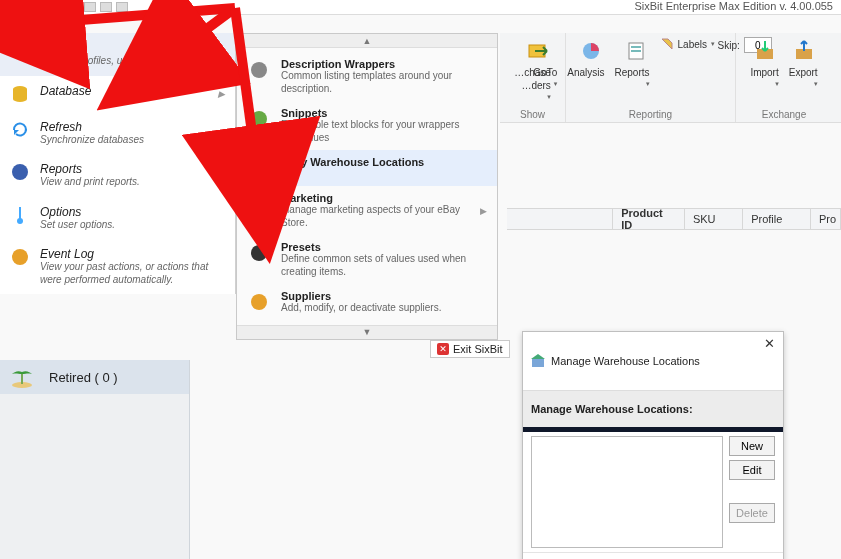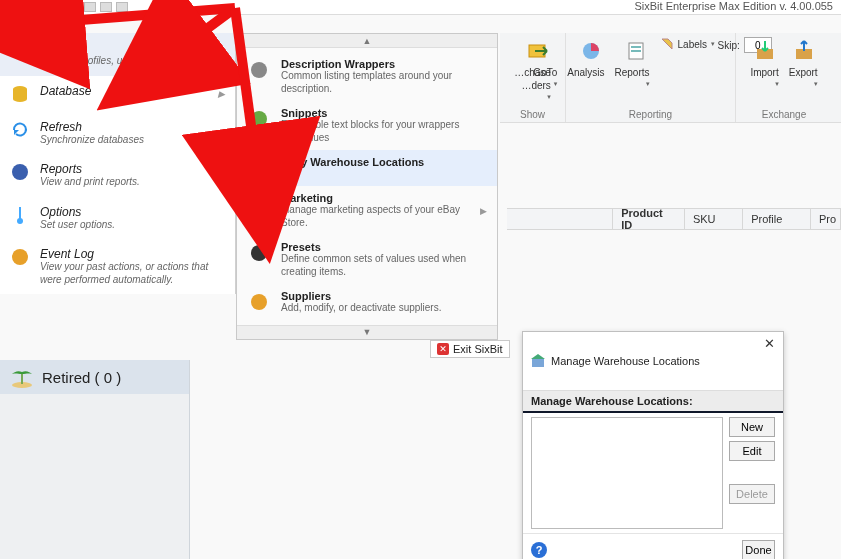--- a/index.html
+++ b/index.html
@@ -42,34 +42,34 @@
   .sub-item.sel { background:#e5eefc; }
   .sub-icon { width:24px; height:24px; flex:0 0 24px; display:flex; align-items:center; justify-content:center; }
   .sub-text .t { font-size:11px; font-weight:600; color:#222; }
   .sub-text .d { font-size:10px; color:#666; line-height:1.25; max-width:190px; }
   .sub-arrow { margin-left:auto; align-self:center; color:#999; font-size:9px; }
   .exit-row { position:absolute; top:340px; left:430px; background:#fff; border:1px solid #c9c9c9; padding:2px 6px; display:flex; align-items:center; gap:4px; font-size:11px; cursor:pointer; }
   .exit-row .x { width:12px;height:12px;background:#d33;color:#fff;font-size:9px;display:flex;align-items:center;justify-content:center;border-radius:2px; }
 
   
   .tree { position:absolute; top:360px; left:0; width:190px; bottom:0; background:#eef0f2; border-right:1px solid #cfd5db; }
-  .tree-node { display:flex; align-items:center; gap:6px; padding:6px 8px; font-size:15px; }
+  .tree-node { display:flex; align-items:center; gap:13px; padding:6px 8px; font-size:13px; }
   .tree-node .palm { width:28px; height:22px; }
   .tree-node.hover { background:#dbe3ec; }
 
   
   .grid-head { position:absolute; top:208px; left:507px; right:0; height:22px; background:#f3f4f6; border-top:1px solid #d7d7d7; border-bottom:1px solid #d7d7d7; display:flex; }
   .gh-cell { border-right:1px solid #d7d7d7; padding:4px 8px; font-size:11px; color:#333; display:flex; align-items:center; }
 
   
   .dlg { position:absolute; top:331px; left:522px; width:262px; background:#fff; border:1px solid #bfbfbf; box-shadow:0 2px 6px rgba(0,0,0,.2); }
   .dlg-title { display:flex; align-items:center; gap:6px; padding:22px 8px; font-size:11px; }
   .dlg-title .ico { width:14px;height:14px; }
   .dlg-close { position:absolute; top:4px; right:8px; font-size:13px; cursor:pointer; color:#333; }
-  .dlg-hdr { background:#ececec; border-top:1px solid #ddd; border-bottom:2px solid #0f172a; padding:4px 8px; font-weight:600; font-size:11px; }
+  .dlg-hdr { background:#ececec; border-top:1px solid #ddd; border-bottom:5px solid #0f172a; padding:12px 8px; font-weight:600; font-size:11px; }
   .dlg-row { display:flex; align-items:center; gap:6px; padding:5px 8px; font-size:11px; }
   .dlg-row select { flex:1; height:18px; font-size:11px; border:1px solid #aaa; background:#fff; }
   .dlg-body { display:flex; padding:4px 8px 4px 8px; gap:6px; height:120px; }
   .dlg-list { flex:1; border:1px solid #bbb; background:#fff; }
   .dlg-btns { display:flex; flex-direction:column; gap:4px; }
   .btn { width:46px; height:20px; border:1px solid #a9a9a9; background:#f3f3f3; font-size:11px; cursor:pointer; }
   .btn[disabled]{ color:#9a9a9a;margin-top:19px; }
   .dlg-foot { display:flex; align-items:center; justify-content:space-between; padding:6px 8px; border-top:1px solid #e4e4e4; }
   .help-ico { width:16px;height:16px;border-radius:50%;background:#2a6fd6;color:#fff;display:flex;align-items:center;justify-content:center;font-size:11px;font-weight:bold;cursor:pointer; }
 

